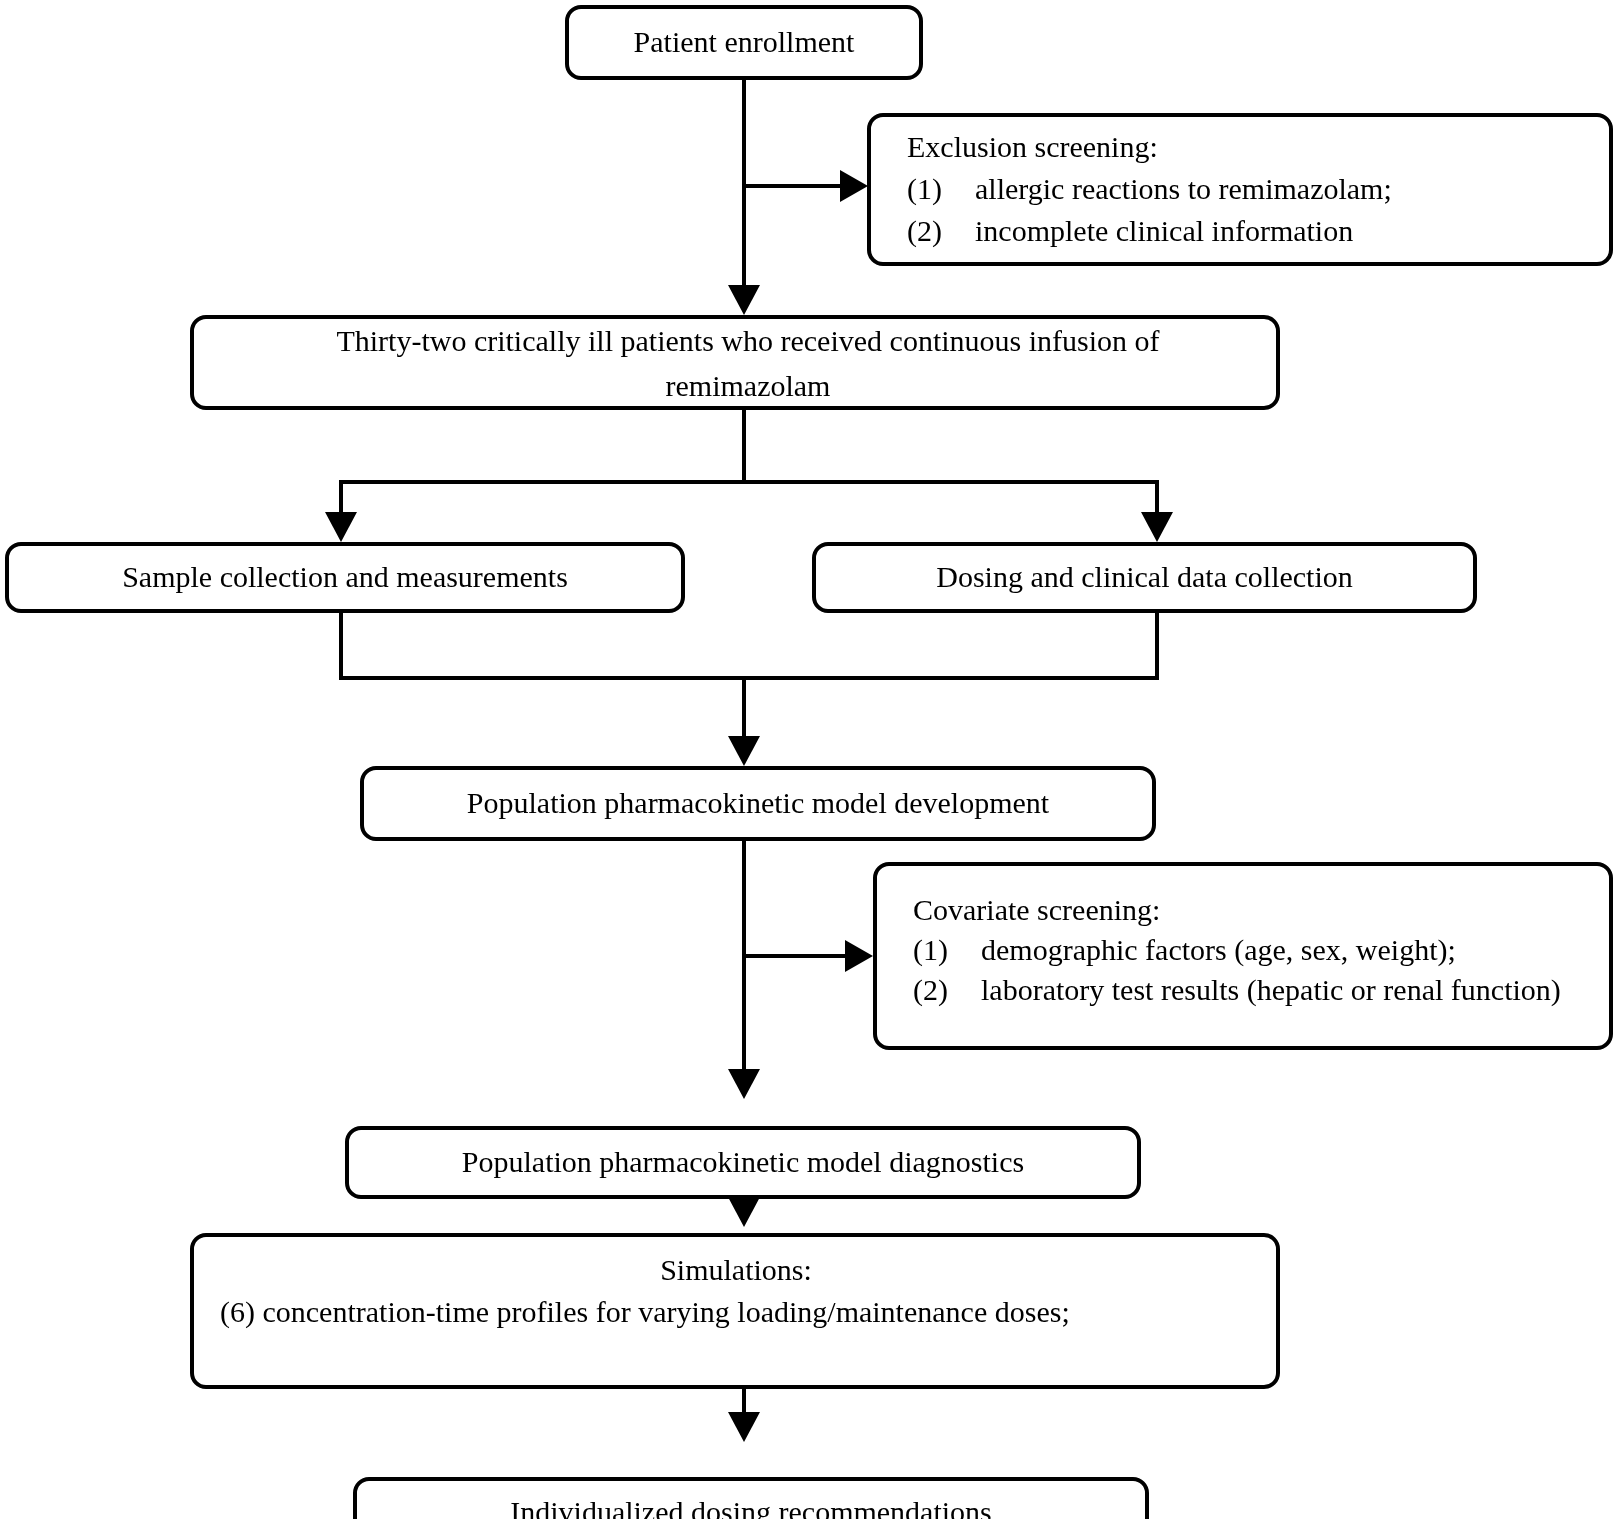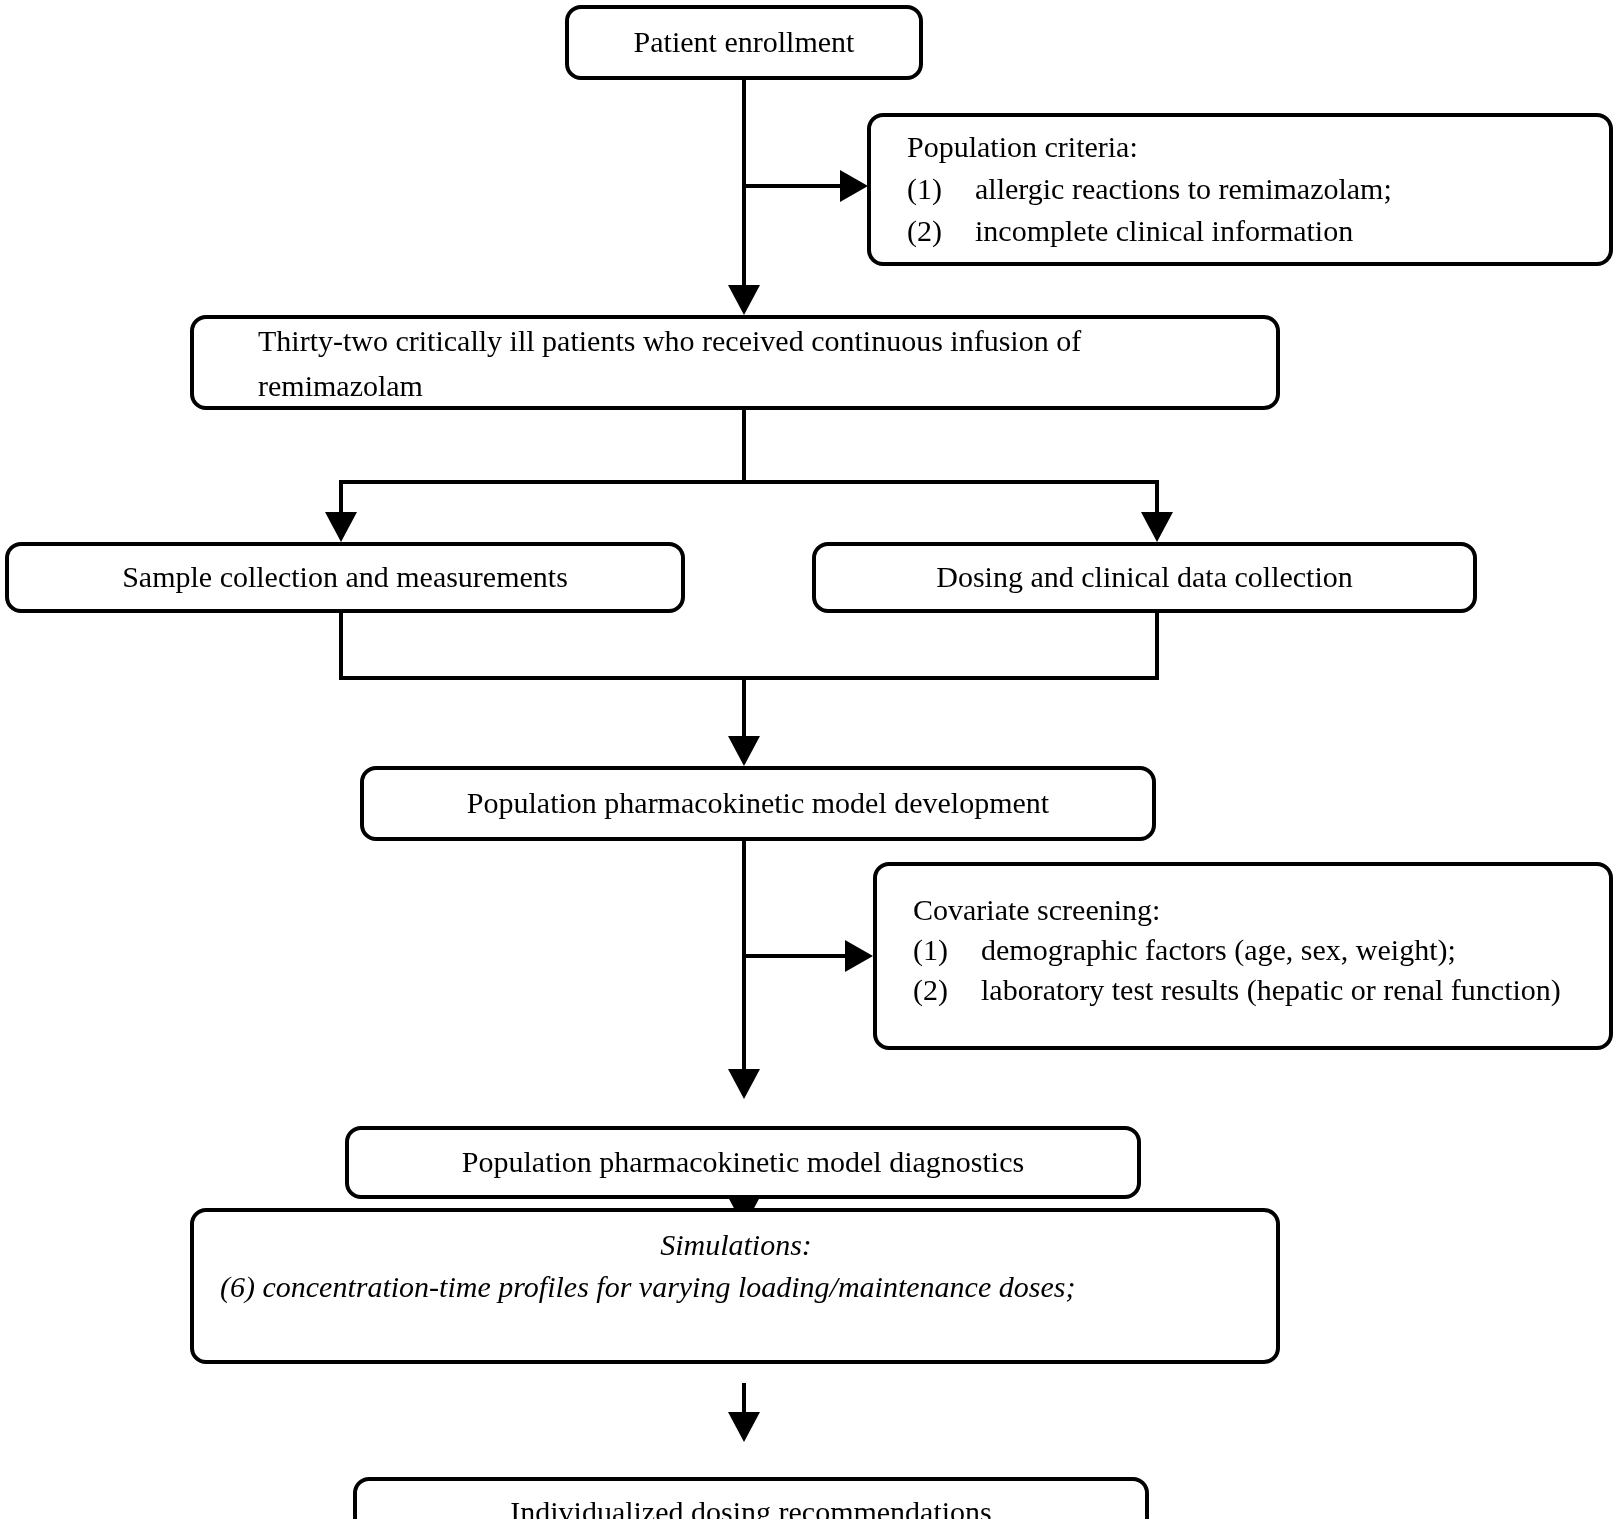--- a/index.html
+++ b/index.html
@@ -16,21 +16,21 @@
     position:absolute;
     background:#ffffff;
     border:4px solid #000000;
     border-radius:16px;
     box-sizing:border-box;
     font-size:30px;
     line-height:1.35;
     display:flex;
     align-items:center;
     justify-content:center;
-    text-align:left;
+    text-align:center;
   }
   .node.multiline{
     display:block;
     text-align:left;
   }
   .node .ctr{display:block;margin:0 auto;}
   .item-row{display:flex;align-items:flex-start;}
   .item-num{flex:0 0 68px;}
   .item-text{flex:1 1 auto;}
   .line{position:absolute;background:#000000;}
@@ -81,21 +81,21 @@
   <div class="arr-d" style="left:728px;top:1197px;"></div>
 
   <div class="line" style="left:742px;top:1383px;width:4px;height:31px;"></div>
   <div class="arr-d" style="left:728px;top:1412px;"></div>
 
   <div class="node" style="left:565px;top:5px;width:358px;height:75px;">
     <span>Patient enrollment</span>
   </div>
 
   <div class="node multiline" style="left:867px;top:113px;width:746px;height:153px;padding:9px 18px 0 36px;line-height:42px;">
-    <div>Population criteria:</div>
+    <div>Exclusion screening:</div>
     <div class="item-row">
       <span class="item-num">(1)</span>
       <span class="item-text">allergic reactions to remimazolam;</span>
     </div>
     <div class="item-row">
       <span class="item-num">(2)</span>
       <span class="item-text">incomplete clinical information</span>
     </div>
   </div>
 
@@ -124,21 +124,21 @@
     <div class="item-row">
       <span class="item-num">(2)</span>
       <span class="item-text">laboratory test results (hepatic or renal function)</span>
     </div>
   </div>
 
   <div class="node" style="left:345px;top:1099px;width:796px;height:73px;margin-top:27px;">
     <span>Population pharmacokinetic model diagnostics</span>
   </div>
 
-  <div class="node multiline" style="left:190px;top:1208px;width:1090px;height:156px;padding:12px 24px 8px 26px;line-height:42px;font-style:italic;">
+  <div class="node multiline" style="left:190px;top:1233px;width:1090px;height:156px;padding:12px 24px 8px 26px;line-height:42px;">
     <div style="text-align:center;">Simulations:</div>
     <div>(6) concentration-time profiles for varying loading/maintenance doses;</div>
   </div>
 
   <div class="node" style="left:353px;top:1442px;width:796px;height:71px;margin-top:35px;">
     <span>Individualized dosing recommendations</span>
   </div>
 
 </div>
 

